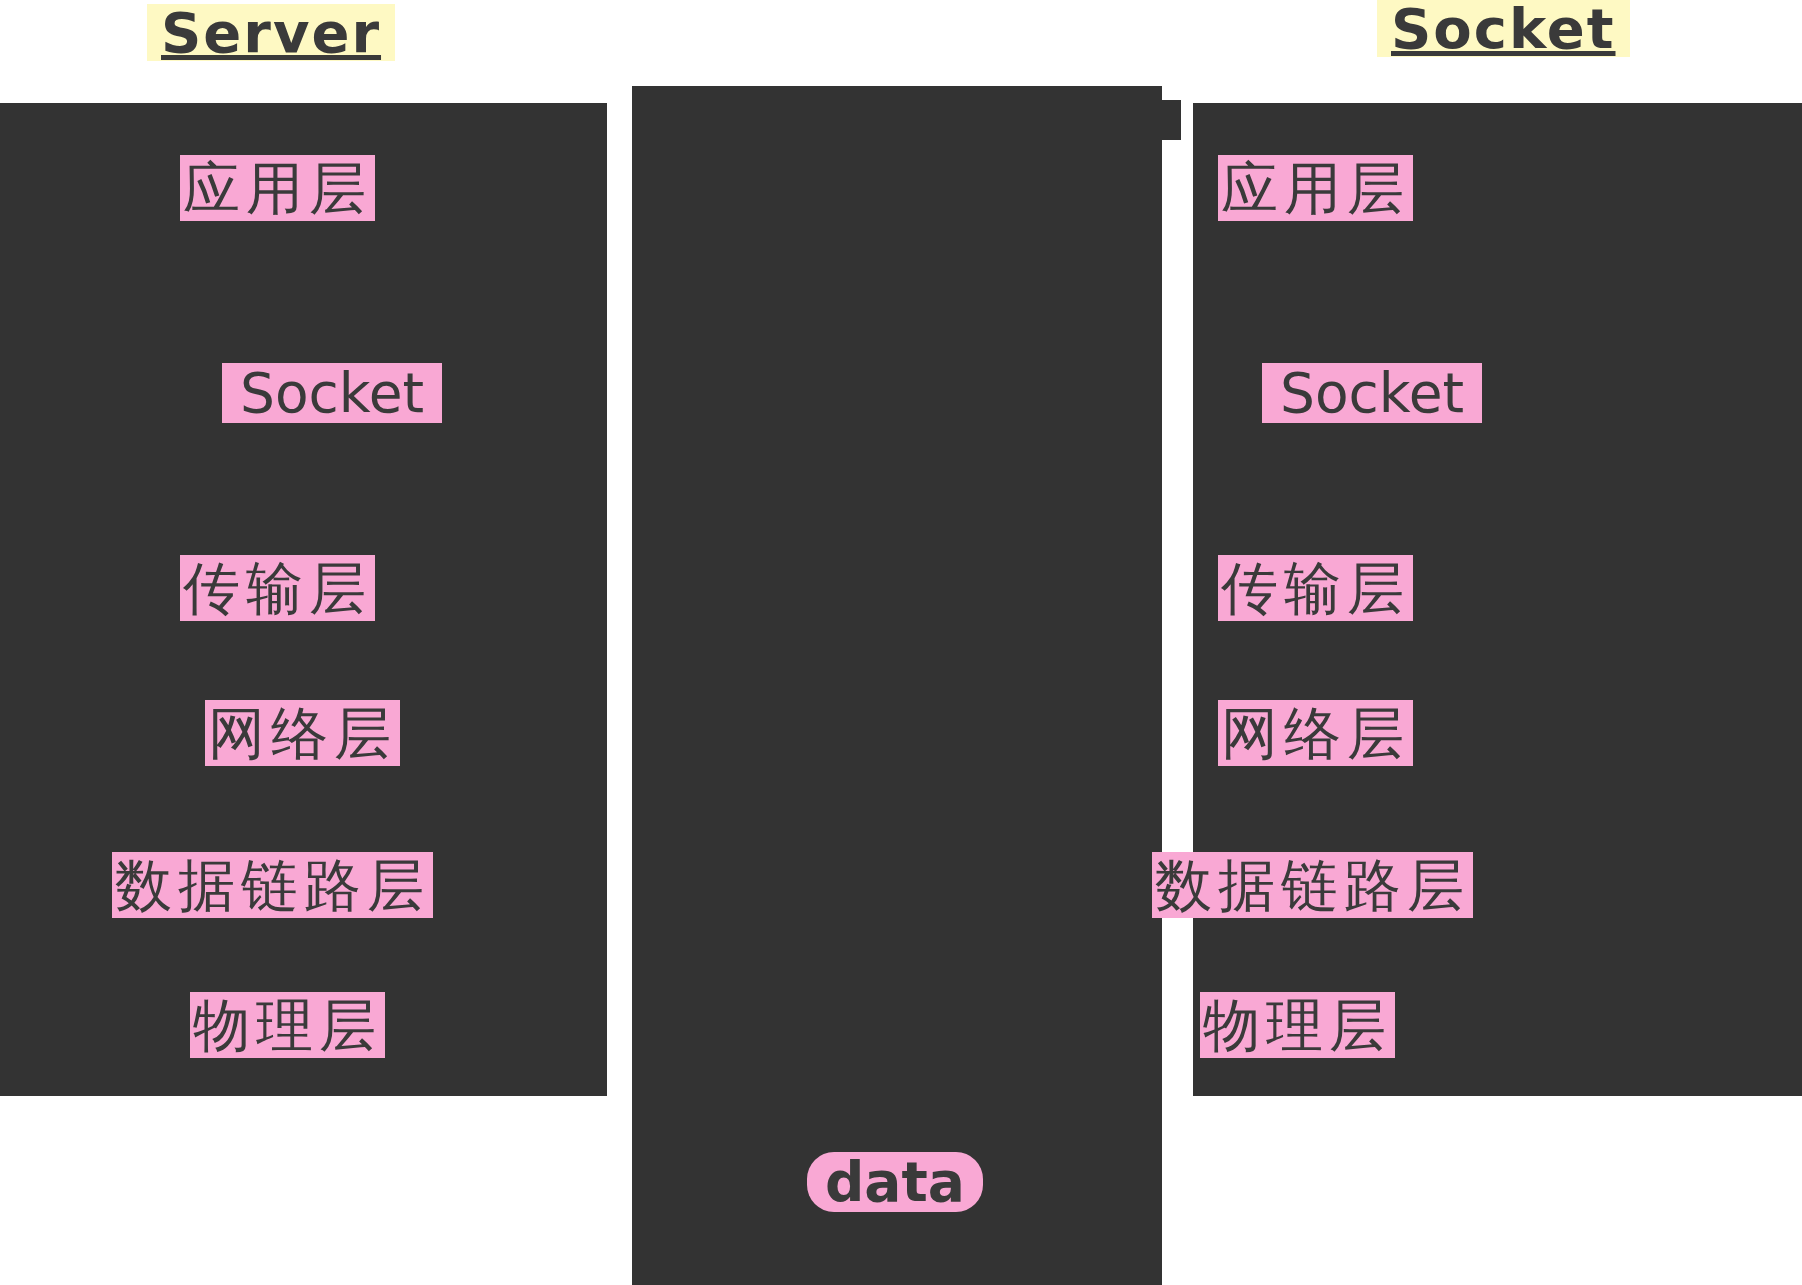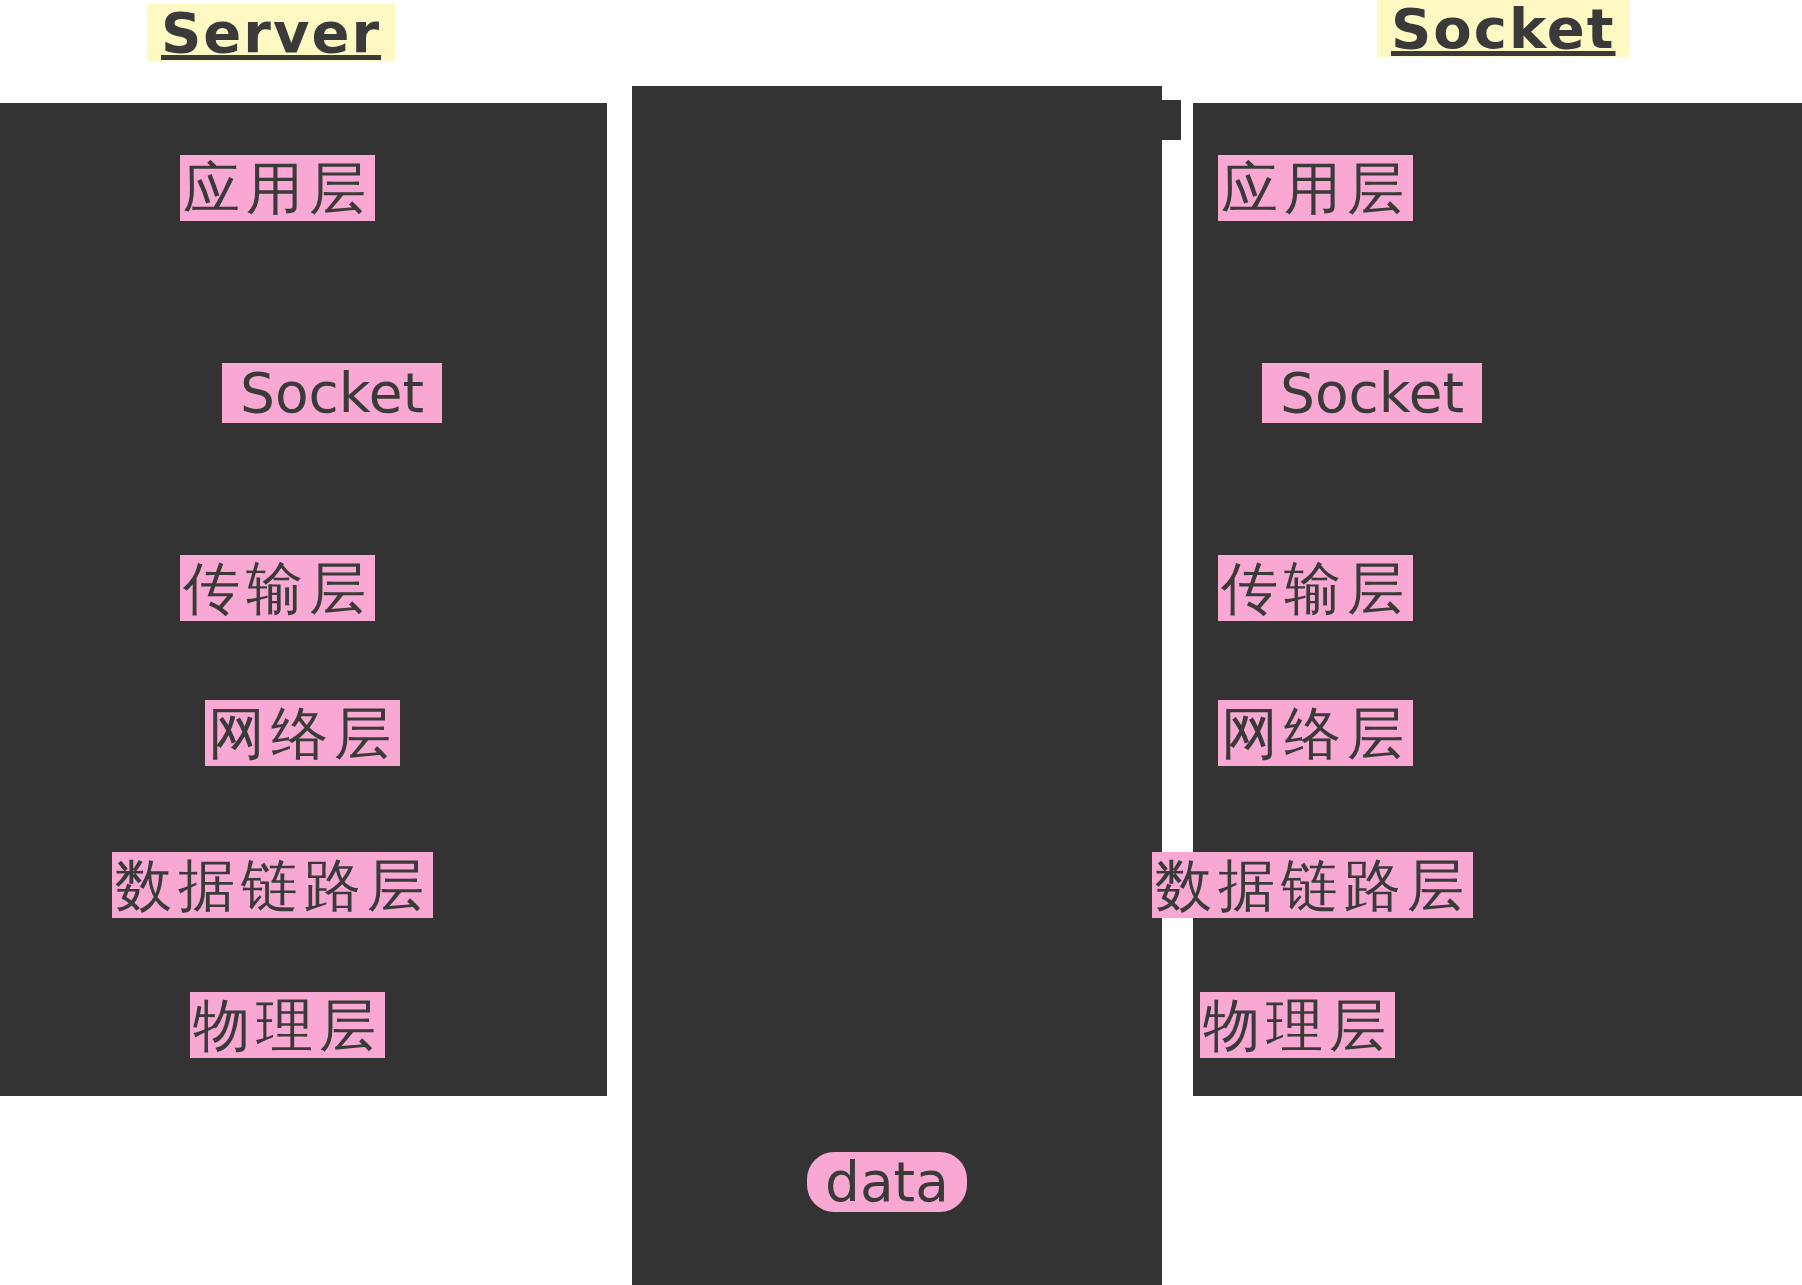--- a/index.html
+++ b/index.html
@@ -31,21 +31,21 @@
     font-size: 57px;
     line-height: 66px;
     letter-spacing: 6px;
     padding: 0 3px;
   }
   .en {
     font-size: 55px;
     line-height: 60px;
     padding: 0 18px;
   }
-  .bold { font-weight: normal; border-radius: 27px; }
+  .bold { font-weight: bold; border-radius: 27px; }
   .title {
     position: absolute;
     display: inline-block;
     background: #fef9c3;
     color: #3a3a3a;
     font-weight: bold;
     font-size: 56px;
     line-height: 57px;
     letter-spacing: 2px;
     padding: 0 14px;

